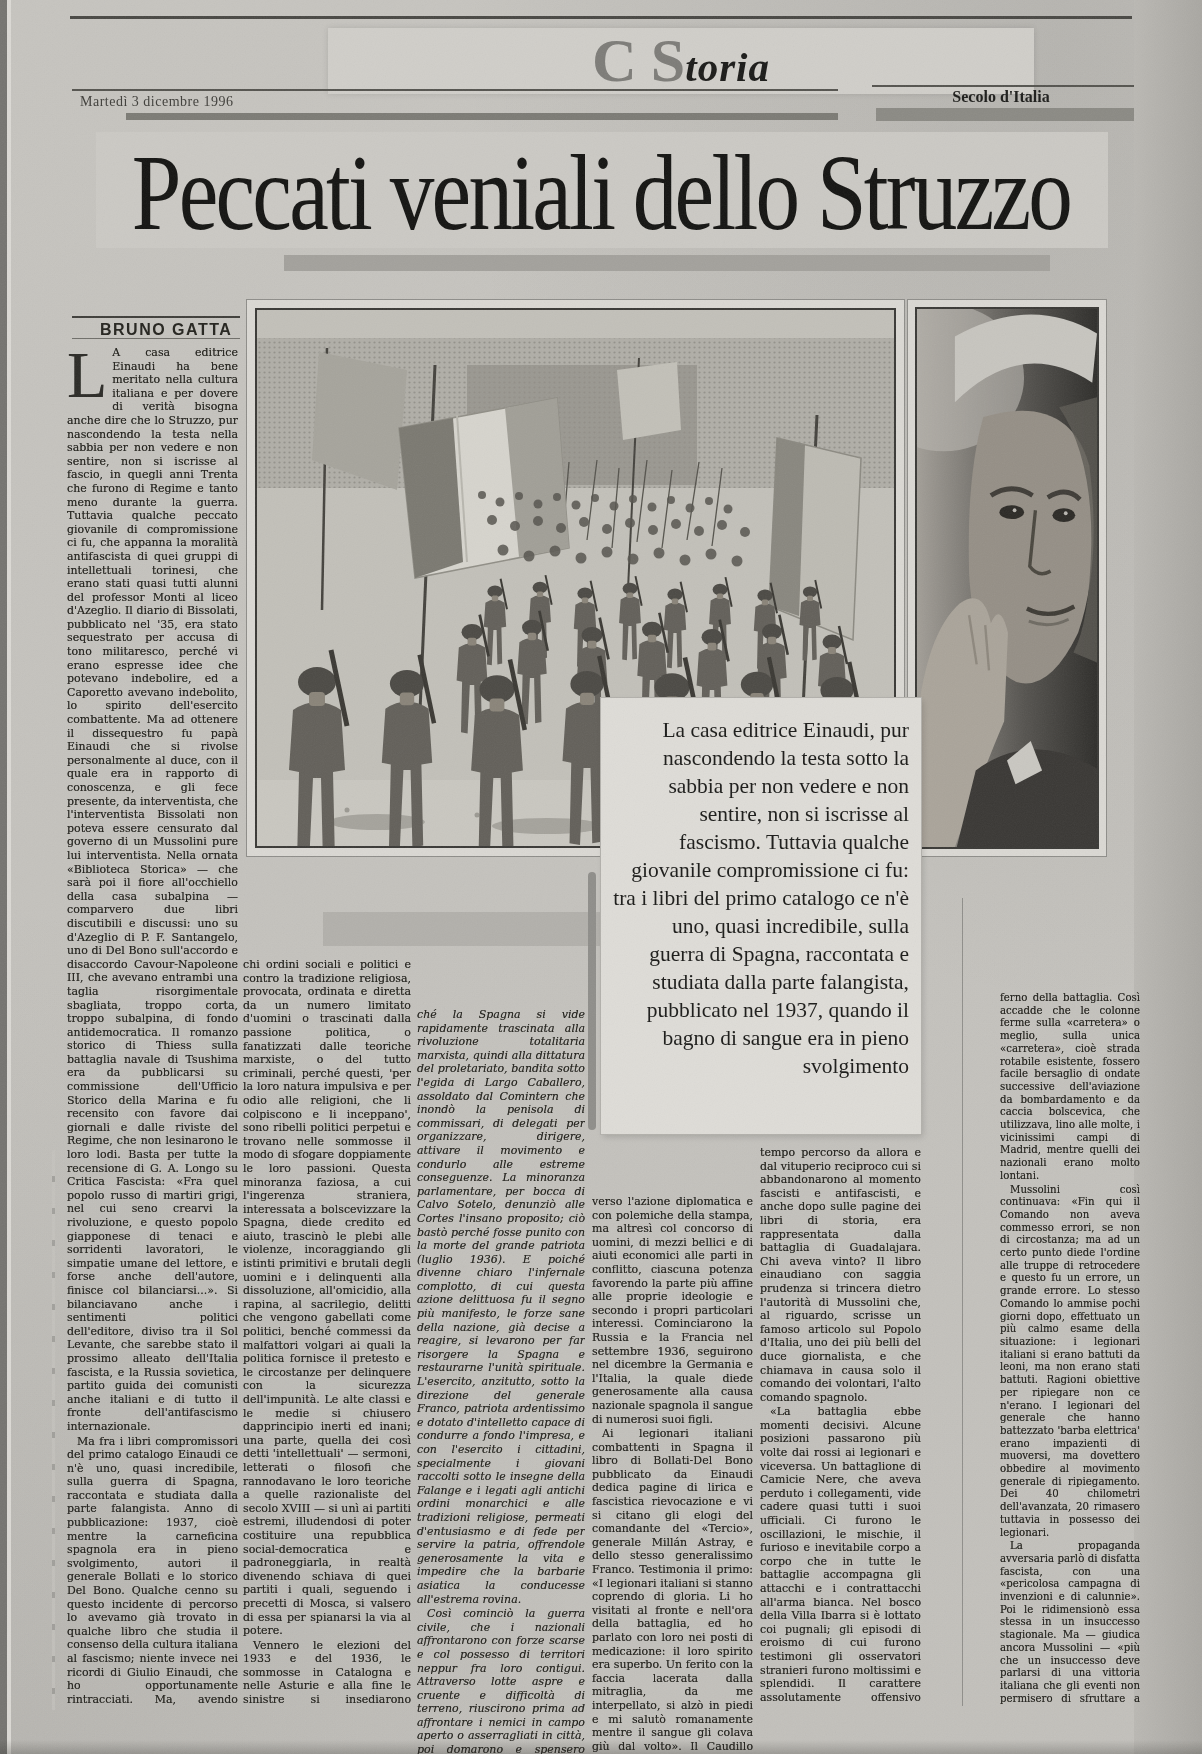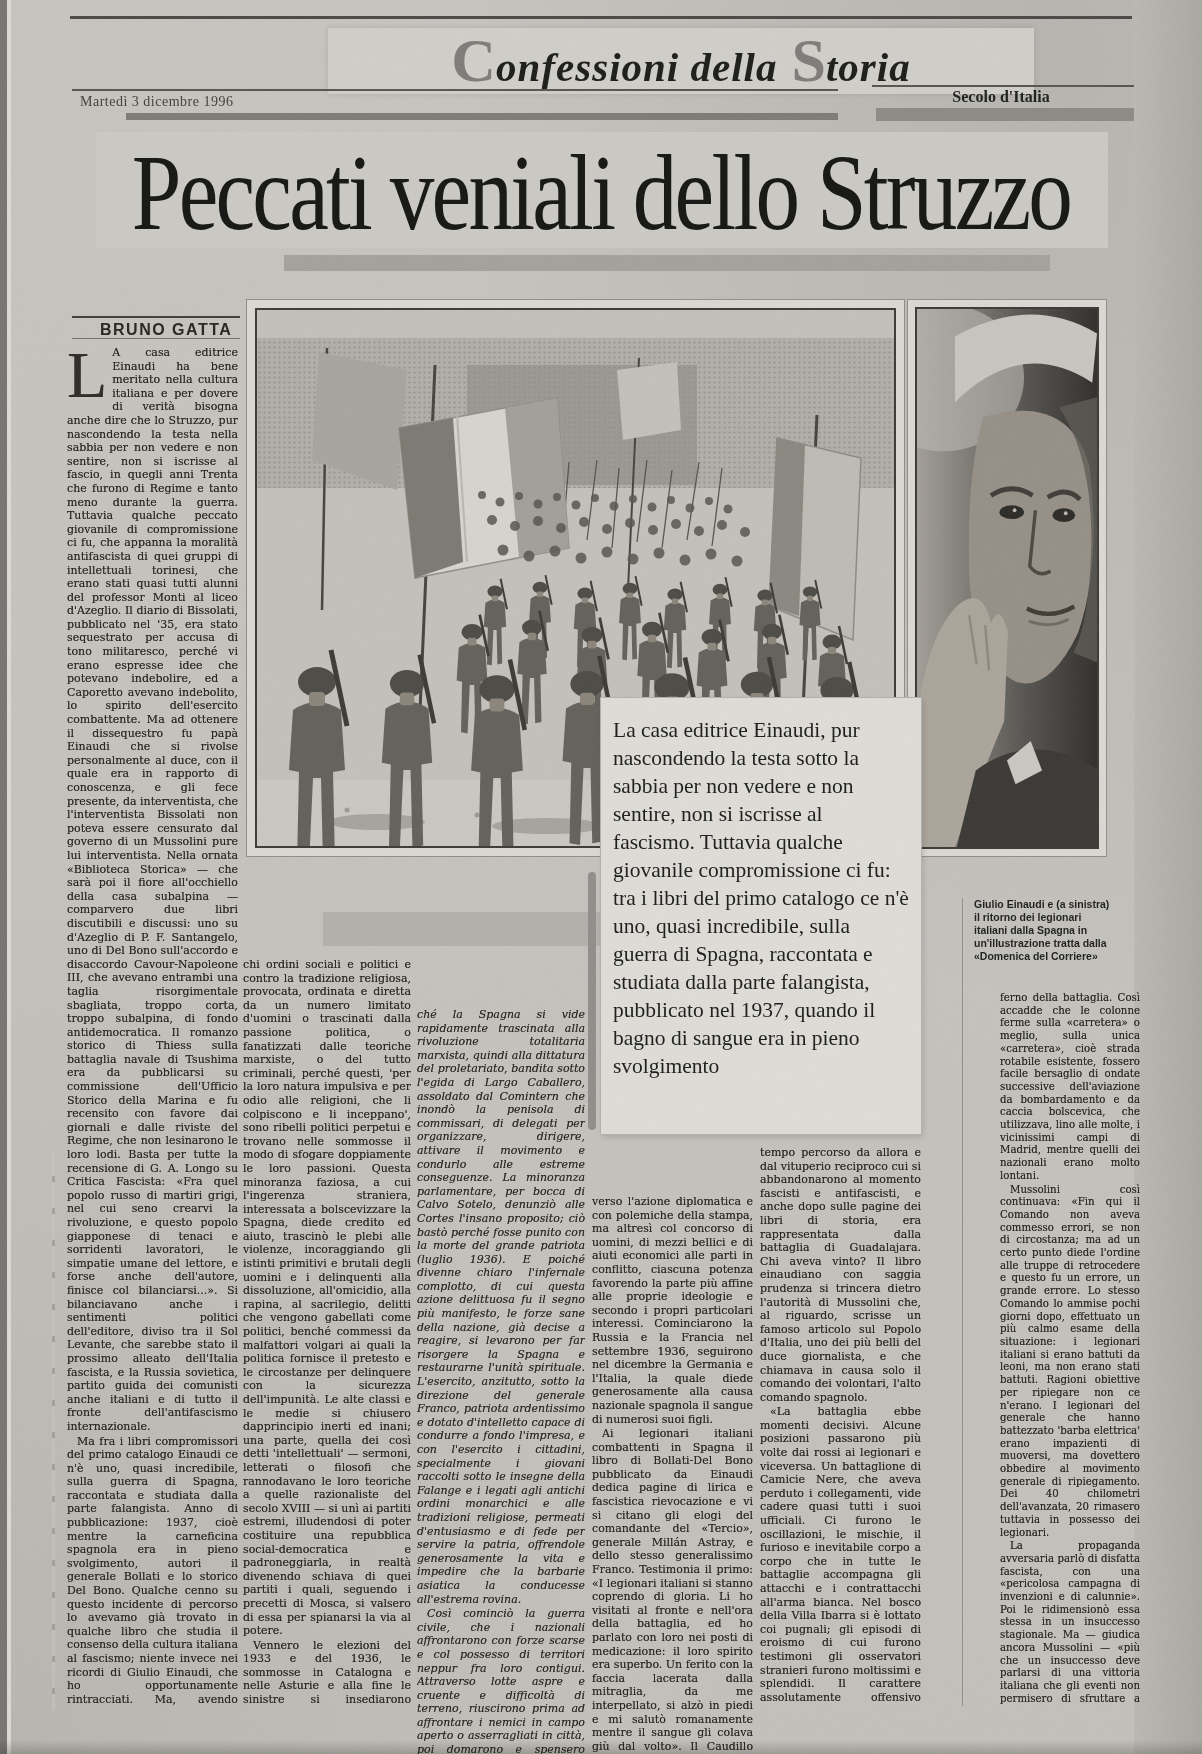--- a/index.html
+++ b/index.html
@@ -52,21 +52,21 @@
   #colR{left:972px;top:992px;width:140px;height:714px;font-size:10.2px;line-height:12.7px;margin-left:28px;}
   .dropcap{float:left;font-family:"Liberation Serif",serif;font-size:66px;line-height:52px;margin:3px 5px 0 0;color:#2c2b27;}
   
   #photo-frame{left:247px;top:300px;width:657px;height:556px;background:#dad8d3;padding:8px;box-sizing:border-box;box-shadow:0 0 0 1px #8e8d89;}
   #photo-inner{width:100%;height:100%;border:2px solid #3a3936;box-sizing:border-box;overflow:hidden;background:#bdbbb4;}
   #portrait-frame{left:908px;top:300px;width:198px;height:556px;background:#dad8d3;padding:7px;box-sizing:border-box;box-shadow:0 0 0 1px #8e8d89;}
   #portrait-inner{width:100%;height:100%;border:2px solid #3a3936;box-sizing:border-box;overflow:hidden;background:#55534f;}
   .photo-strip{left:323px;top:912px;width:528px;height:34px;background:#b2b0ab;}
   
   #pullquote{left:601px;top:698px;width:320px;height:436px;background:#dedcd7;box-shadow:0 0 0 1px #b2b0ab, 2px 3px 6px rgba(0,0,0,.15);
-    padding:18px 12px;box-sizing:border-box;text-align:left;font-family:"Liberation Serif",serif;
+    padding:18px 12px;box-sizing:border-box;text-align:right;font-family:"Liberation Serif",serif;
     font-size:21.5px;line-height:28px;color:#1b1b19;overflow:hidden;}
   .pullquote-bar{left:588px;top:872px;width:8px;height:258px;background:#8f8e8a;border-radius:4px;}
   
   #caption{left:974px;top:898px;width:140px;font-family:"Liberation Sans",sans-serif;font-weight:bold;font-size:10.5px;line-height:13px;color:#1d1d1b;}
   .v-rule{left:962px;top:898px;width:1px;height:808px;background:#8f8e8a;}
   .margin-ticks{left:52px;top:1150px;width:3px;height:560px;
     background:repeating-linear-gradient(#c6c4bf 0 26px,#8f8e8a 26px 32px);opacity:.6;}
   
   #grain{left:0;top:0;width:1202px;height:1754px;pointer-events:none;opacity:.07;}
 </style>
@@ -77,21 +77,20 @@
 
   <div class="abs edge-left"></div>
   <div class="abs edge-left-white"></div>
   <div class="abs edge-right"></div>
   <div class="abs edge-bottom"></div>
 
   <div class="abs rule-top"></div>
   <div class="abs masthead-band"></div>
   <div class="abs" id="masthead">
     <span class="bigcap">C</span>
-      <span class="mast-it">onfessioni della</span>
       <span class="bigcap s">S</span>
       <span class="mast-it">toria</span>
   </div>
 
   <div class="abs date-rule"></div>
   <div class="abs" id="dateline">Martedì 3 dicembre 1996</div>
   <div class="abs date-band"></div>
   <div class="abs pub-rule"></div>
   <div class="abs" id="publication">Secolo d'Italia</div>
   <div class="abs pub-band"></div>
@@ -266,21 +265,20 @@
       </svg>
     </div>
   </div>
 
   <div class="abs photo-strip"></div>
 
   <div class="abs pullquote-bar"></div>
   <div class="abs" id="pullquote">La casa editrice Einaudi, pur nascondendo la testa sotto la sabbia per non vedere e non sentire, non si iscrisse al fascismo. Tuttavia qualche giovanile compromissione ci fu: tra i libri del primo catalogo ce n'è uno, quasi incredibile, sulla guerra di Spagna, raccontata e studiata dalla parte falangista, pubblicato nel 1937, quando il bagno di sangue era in pieno svolgimento</div>
 
   <div class="abs v-rule"></div>
-  <div class="abs" id="caption">Giulio Einaudi e (a sinistra) il ritorno dei legionari italiani dalla Spagna in un'illustrazione tratta dalla «Domenica del Corriere»</div>
   <div class="abs margin-ticks"></div>
 
   <div class="abs col" id="col1">
     <p class="first"><span class="dropcap">L</span><span>A casa editrice Einaudi ha bene meritato nella cultura italiana e per dovere di verità bisogna anche dire che lo Struzzo, pur nascondendo la testa nella sabbia per non vedere e non sentire, non si iscrisse al fascio, in quegli anni Trenta che furono di Regime e tanto meno durante la guerra. Tuttavia qualche peccato giovanile di compromissione ci fu, che appanna la moralità antifascista di quei gruppi di intellettuali torinesi, che erano stati quasi tutti alunni del professor Monti al liceo d'Azeglio. Il diario di Bissolati, pubblicato nel '35, era stato sequestrato per accusa di tono militaresco, perché vi erano espresse idee che potevano indebolire, ed a Caporetto avevano indebolito, lo spirito dell'esercito combattente. Ma ad ottenere il dissequestro fu papà Einaudi che si rivolse personalmente al duce, con il quale era in rapporto di conoscenza, e gli fece presente, da interventista, che l'interventista Bissolati non poteva essere censurato dal governo di un Mussolini pure lui interventista. Nella ornata «Biblioteca Storica» — che sarà poi il fiore all'occhiello della casa subalpina — comparvero due libri discutibili e discussi: uno su d'Azeglio di P. F. Santangelo, uno di Del Bono sull'accordo e disaccordo Cavour-Napoleone III, che avevano entrambi una taglia risorgimentale sbagliata, troppo corta, troppo subalpina, di fondo antidemocratica. Il romanzo storico di Thiess sulla battaglia navale di Tsushima era da pubblicarsi su commissione dell'Ufficio Storico della Marina e fu recensito con favore dai giornali e dalle riviste del Regime, che non lesinarono le loro lodi. Basta per tutte la recensione di G. A. Longo su Critica Fascista: «Fra quel popolo russo di martiri grigi, nel cui seno crearvi la rivoluzione, e questo popolo giapponese di tenaci e sorridenti lavoratori, le simpatie umane del lettore, e forse anche dell'autore, finisce col bilanciarsi...». Si bilanciavano anche i sentimenti politici dell'editore, diviso tra il Sol Levante, che sarebbe stato il prossimo alleato dell'Italia fascista, e la Russia sovietica, partito guida dei comunisti anche italiani e di tutto il fronte dell'antifascismo internazionale.</span></p>
     <p>Ma fra i libri compromissori del primo catalogo Einaudi ce n'è uno, quasi incredibile, sulla guerra di Spagna, raccontata e studiata dalla parte falangista. Anno di pubblicazione: 1937, cioè mentre la carneficina spagnola era in pieno svolgimento, autori il generale Bollati e lo storico Del Bono. Qualche cenno su questo incidente di percorso lo avevamo già trovato in qualche libro che studia il consenso della cultura italiana al fascismo; niente invece nei ricordi di Giulio Einaudi, che ho opportunamente rintracciati. Ma, avendo rinvenuto il libro in oggetto nel catalogo antiquario di un libraio romano, a supplemento dei Quaderni di Capestrano, lo scorro per le sue quasi quattrocento pagine, con divertita meraviglia, crescente ad ogni capitolo. Basta a tutto la premessa che ci spiega come e perché scoppiò in Spagna la guerra civile, la rivoluzione comunista ed anticomunista. «Dopo la grande guerra, quello di Spagna è il maggior dramma a cui l'Europa abbia assistito: un'esplosione repentina, violenta, contro gli anti-</p>
   </div>
 
   <div class="abs col" id="colA">
     <p class="first">chi ordini sociali e politici e contro la tradizione religiosa, provocata, ordinata e diretta da un numero limitato d'uomini o trascinati dalla passione politica, o fanatizzati dalle teoriche marxiste, o del tutto criminali, perché questi, 'per la loro natura impulsiva e per odio alle religioni, che li colpiscono e li inceppano', sono ribelli politici perpetui e trovano nelle sommosse il modo di sfogare doppiamente le loro passioni. Questa minoranza faziosa, a cui l'ingerenza straniera, interessata a bolscevizzare la Spagna, diede credito ed aiuto, trascinò le plebi alle violenze, incoraggiando gli istinti primitivi e brutali degli uomini e i delinquenti alla dissoluzione, all'omicidio, alla rapina, al sacrilegio, delitti che vengono gabellati come politici, benché commessi da malfattori volgari ai quali la politica fornisce il pretesto e le circostanze per delinquere con la sicurezza dell'impunità. Le alte classi e le medie si chiusero dapprincipio inerti ed inani; una parte, quella dei così detti 'intellettuali' — sermoni, letterati o filosofi che rannodavano le loro teoriche a quelle razionaliste del secolo XVIII — si unì ai partiti estremi, illudendosi di poter costituire una repubblica social-democratica e padroneggiarla, in realtà divenendo schiava di quei partiti i quali, seguendo i precetti di Mosca, si valsero di essa per spianarsi la via al potere.</p>
     <p>Vennero le elezioni del 1933 e del 1936, le sommosse in Catalogna e nelle Asturie e alla fine le sinistre si insediarono definitivamente al potere e la Spagna fu in mano agli artigli della demagogia: ricominciò il caos rivoluzionario; il partito repubblicano di sinistra, assalito, urtato, spinto dagli estremisti fu costretto a piegarsi alla volontà loro, fin-</p>

